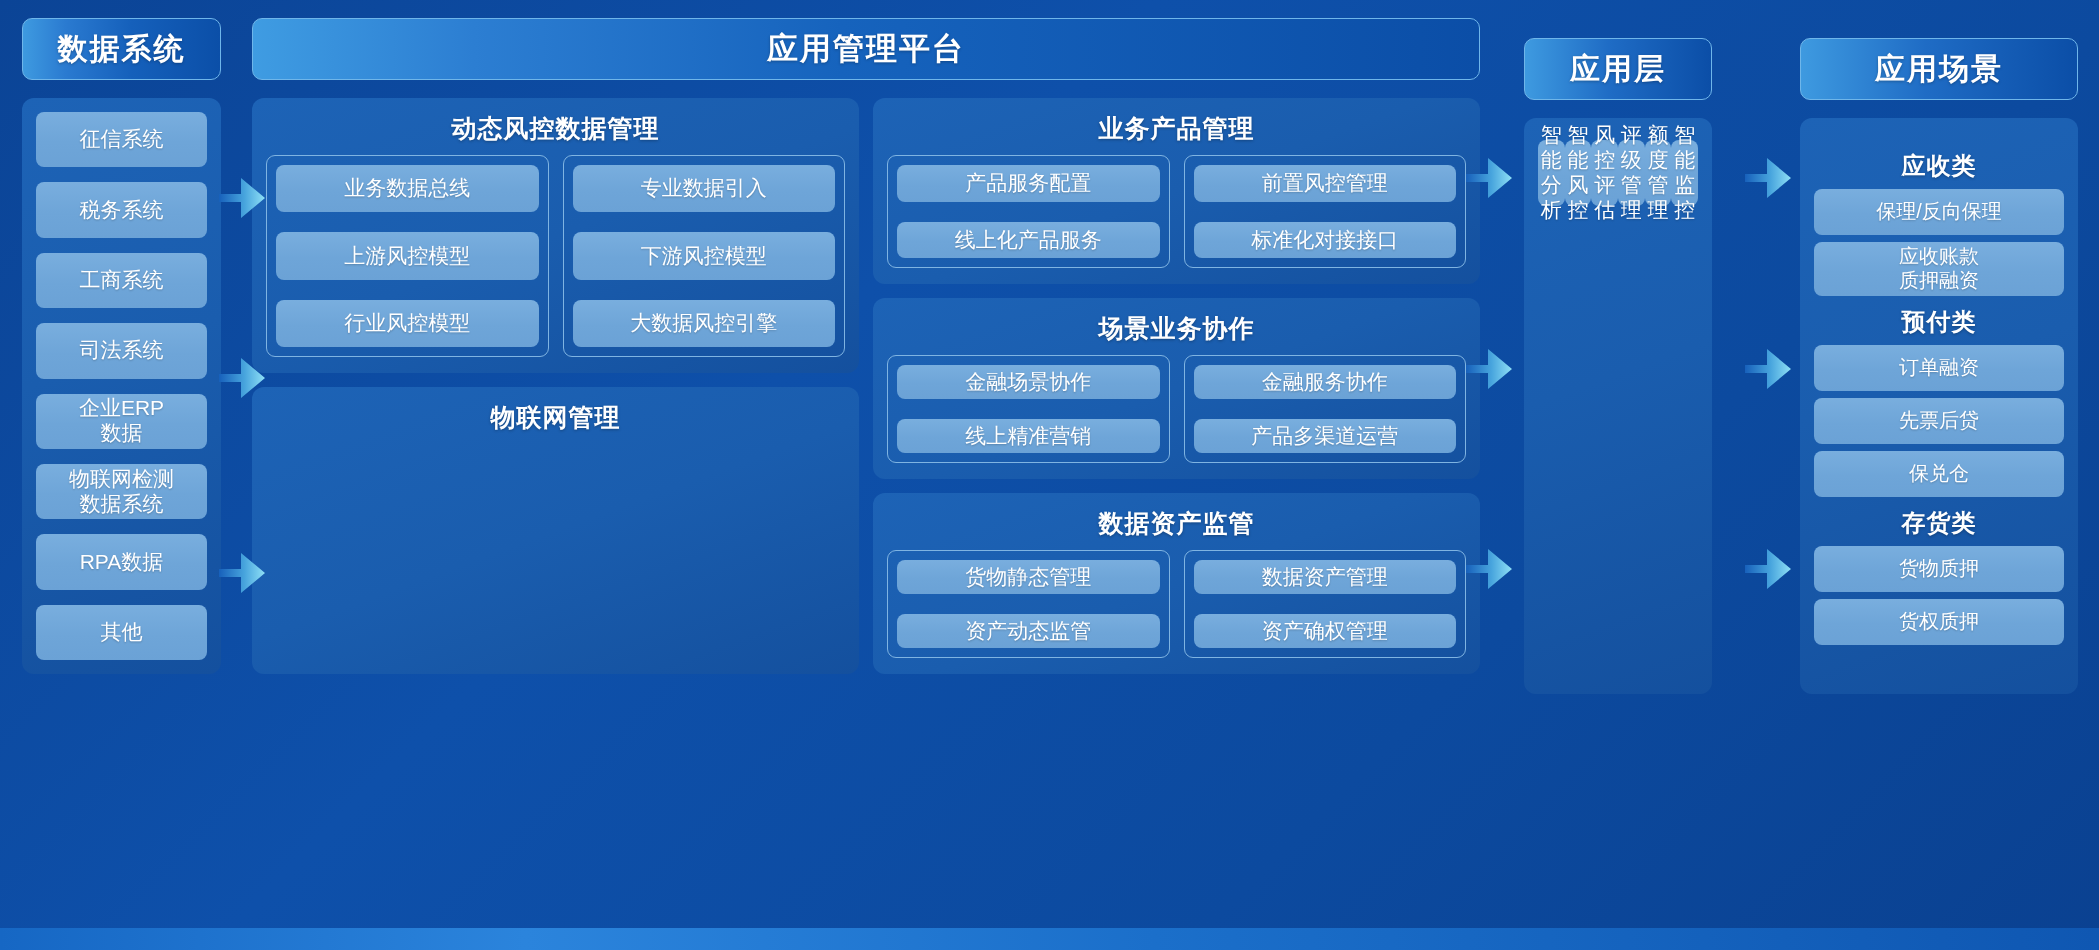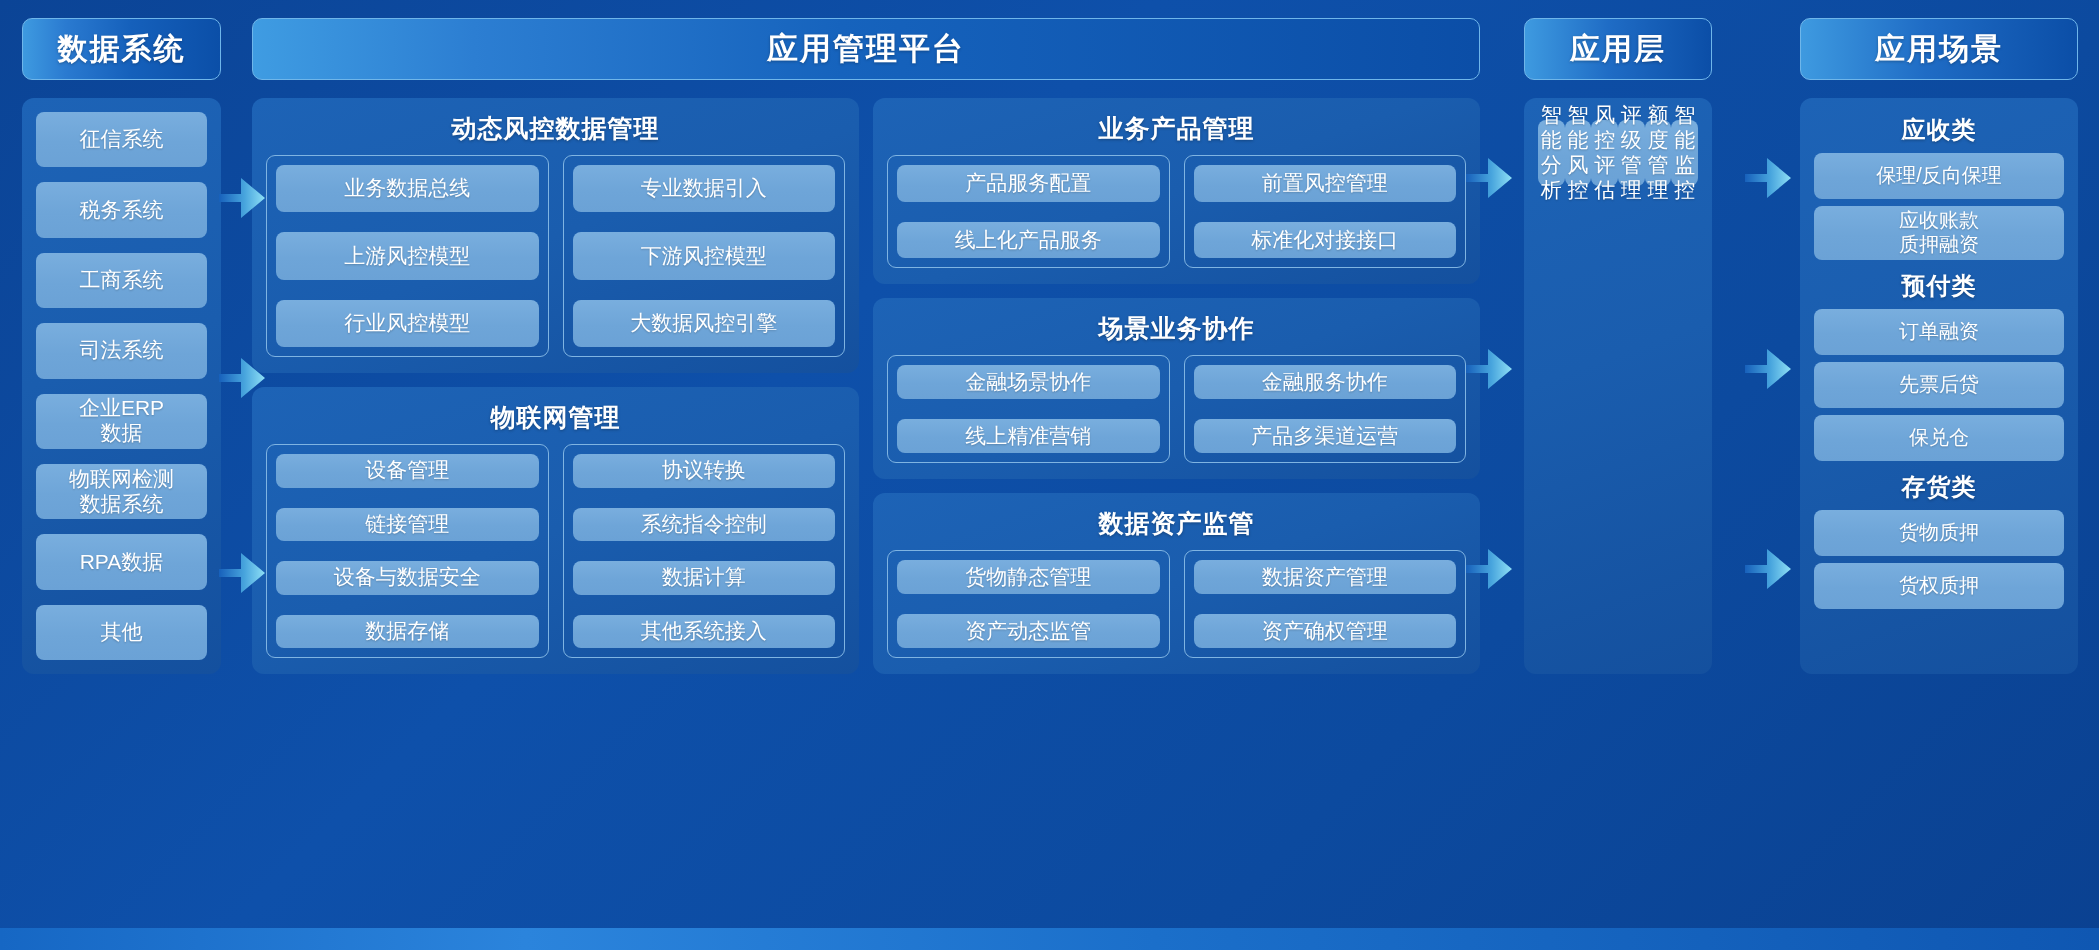--- a/index.html
+++ b/index.html
@@ -31,21 +31,21 @@
   .hdr {
     height: 62px; border-radius: 10px;
     display: flex; align-items: center; justify-content: center;
     color: #ffffff; font-size: 30px; font-weight: bold; letter-spacing: 2px;
     background: linear-gradient(90deg, #3e9ae0 0%, #2a7ad0 22%, #1560bb 55%, #0b4fa8 100%);
     border: 1px solid #6fb6ea;
     text-shadow: 0 1px 3px rgba(0,0,0,.28);
   }
   #col-platform .hdr { font-size: 31px; background: linear-gradient(90deg, #3f9ce2 0%, #2c7ed2 18%, #1663bd 48%, #0b4ea7 100%); }
   #col-applayer .hdr,
-  #col-scenario .hdr { background: linear-gradient(90deg, #3e9ae0 0%, #1f6cc5 45%, #0b4ea7 100%); }
+  #col-scenario .hdr { background: linear-gradient(90deg, #3e9ae0 0%, #1f6cc5 45%, #0b4ea7 100%); margin-top: 20px; }
 
   
   .panel {
     margin-top: 18px; border-radius: 12px;
     background: linear-gradient(160deg, #1d63b6 0%, #1a5dae 45%, #14509e 100%);
     padding: 14px;
   }
   #col-data    .panel { height: 576px; display: flex; flex-direction: column; gap: 15px; }
   #col-applayer .panel { height: 576px; display: flex; justify-content: space-between; padding: 22px 14px; }
   #col-scenario .panel { height: 576px; padding: 12px 14px 14px; }
@@ -91,21 +91,21 @@
     padding: 9px; display: flex; flex-direction: column; gap: 20px;
   }
   .subbox .chip { flex: 1 1 0; font-size: 21px; }
 
   
   .scen-title {
     color: #ffffff; font-size: 24px; font-weight: bold; text-align: center;
     letter-spacing: 1px; margin-top: 10px;
     text-shadow: 0 1px 3px rgba(0,0,0,.3);
   }
-  .scen-title.first { margin-top: 4px; }
+  .scen-title.first { margin-top: 20px; }
 
   
   .arrow { position: absolute; width: 46px; height: 46px; }
   .arrow svg { display: block; width: 46px; height: 46px; }
 </style>
 </head>
 <body>
 
 <div id="root">
 
@@ -142,34 +142,20 @@
             <div class="subbox">
               <div class="chip">专业数据引入</div>
               <div class="chip">下游风控模型</div>
               <div class="chip">大数据风控引擎</div>
             </div>
           </div>
         </div>
 
         <div class="pgroup g-iot">
           <div class="pgroup-title">物联网管理</div>
-          <div class="subcols">
-            <div class="subbox">
-              <div class="chip">设备管理</div>
-              <div class="chip">链接管理</div>
-              <div class="chip">设备与数据安全</div>
-              <div class="chip">数据存储</div>
-            </div>
-            <div class="subbox">
-              <div class="chip">协议转换</div>
-              <div class="chip">系统指令控制</div>
-              <div class="chip">数据计算</div>
-              <div class="chip">其他系统接入</div>
-            </div>
-          </div>
         </div>
 
       </div>
 
       <div class="pcol">
 
         <div class="pgroup g-prod">
           <div class="pgroup-title">业务产品管理</div>
           <div class="subcols">
             <div class="subbox">

